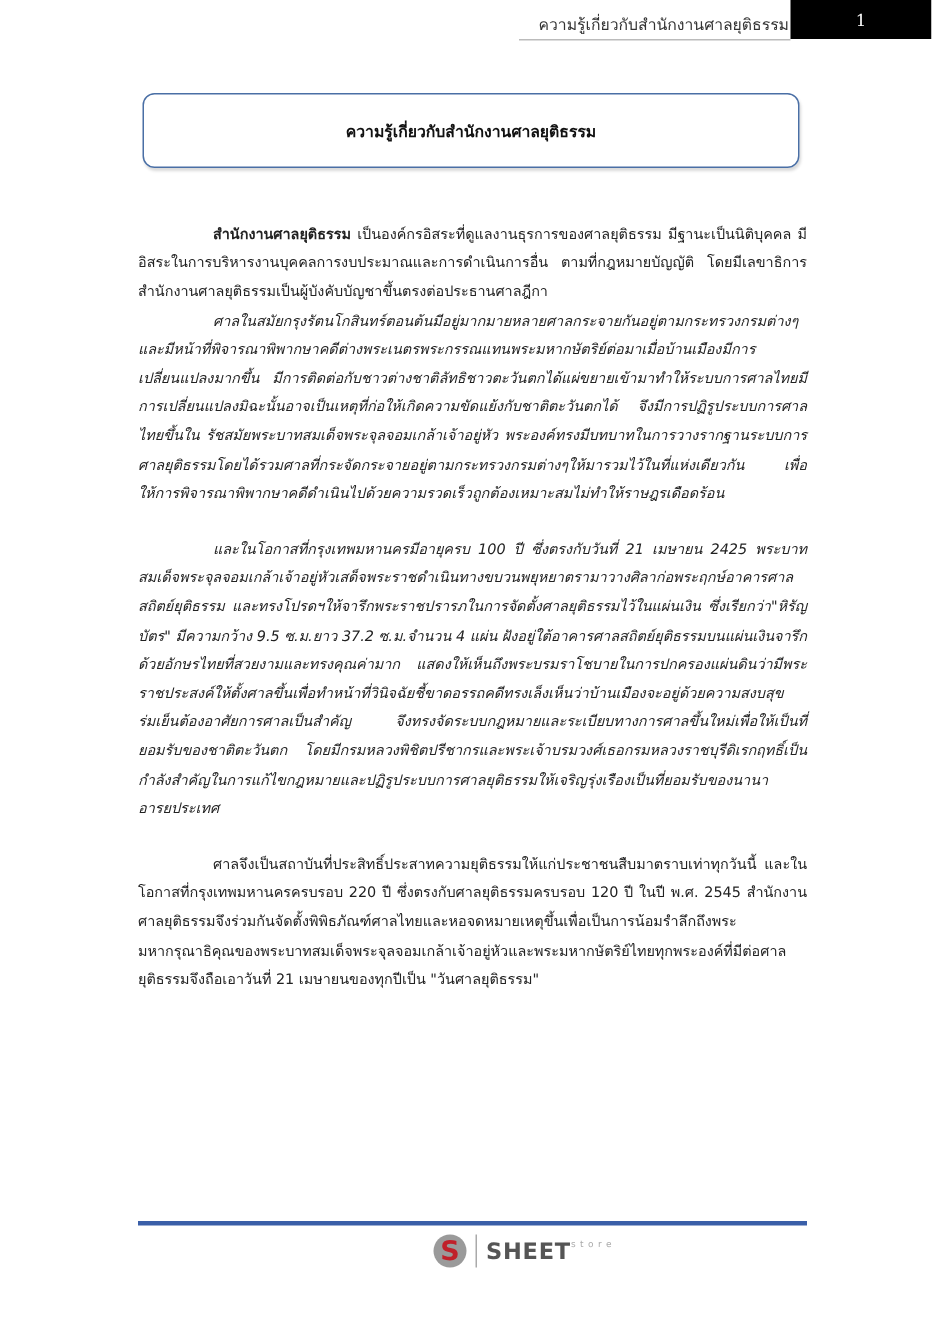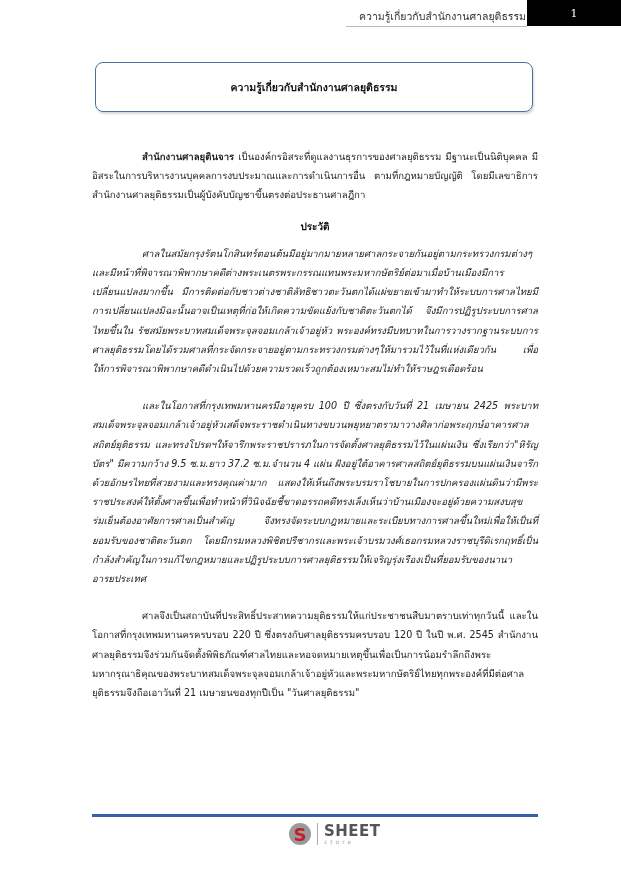--- a/index.html
+++ b/index.html
@@ -44,39 +44,38 @@
     .footer-logo {
       position: absolute; left: 289px; top: 823px; display: flex; align-items: center; gap: 4px;
     }
     .logo-s {
       width: 22px; height: 22px; border-radius: 50%;
       background: #9a9a9a; color: #c0202a; font-weight: bold; font-size: 18px;
       display: flex; align-items: center; justify-content: center;
       font-family: "DejaVu Sans", sans-serif;
     }
     .logo-sep { width: 1px; height: 22px; background: #aaa; margin: 0 2px; }
-    .logo-text { display: flex; flex-direction: column; line-height: 1; }
+    .logo-text { display: flex; flex-direction: row; line-height: 1; }
     .logo-main { font-size: 15px; font-weight: bold; color: #555; letter-spacing: 0.5px; }
     .logo-sub { font-size: 6px; color: #aaa; letter-spacing: 3px; }
   </style>
 </head>
 <body>
 
 <div class="header-title">ความรู้เกี่ยวกับสำนักงานศาลยุติธรรม</div>
 <div class="header-rule"></div>
 <div class="page-num-box">1</div>
 
 <div class="title-box">
   <span>ความรู้เกี่ยวกับสำนักงานศาลยุติธรรม</span>
 </div>
 
 <div class="content">
-  <p class="para"><span class="bold">สำนักงานศาลยุตินจาร</span><span> เป็นองค์กรอิสระที่ดูแลงานธุรการของศาลยุติธรรม มีฐานะเป็นนิติบุคคล มีอิสระในการบริหารงานบุคคลการงบประมาณและการดำเนินการอื่น ตามที่กฎหมายบัญญัติ โดยมีเลขาธิการสำนักงานศาลยุติธรรมเป็นผู้บังคับบัญชาขึ้นตรงต่อประธานศาลฎีกา</span></p>
+  <p class="para"><span class="bold">สำนักงานศาลยุติธรรม</span><span> เป็นองค์กรอิสระที่ดูแลงานธุรการของศาลยุติธรรม มีฐานะเป็นนิติบุคคล มีอิสระในการบริหารงานบุคคลการงบประมาณและการดำเนินการอื่น ตามที่กฎหมายบัญญัติ โดยมีเลขาธิการสำนักงานศาลยุติธรรมเป็นผู้บังคับบัญชาขึ้นตรงต่อประธานศาลฎีกา</span></p>
 
-  <div class="section-heading">ประวัติ</div>
 
   <p class="para gap">ศาลในสมัยกรุงรัตนโกสินทร์ตอนต้นมีอยู่มากมายหลายศาลกระจายกันอยู่ตามกระทรวงกรมต่างๆ และมีหน้าที่พิจารณาพิพากษาคดีต่างพระเนตรพระกรรณแทนพระมหากษัตริย์ต่อมาเมื่อบ้านเมืองมีการเปลี่ยนแปลงมากขึ้น มีการติดต่อกับชาวต่างชาติลัทธิชาวตะวันตกได้แผ่ขยายเข้ามาทำให้ระบบการศาลไทยมีการเปลี่ยนแปลงมิฉะนั้นอาจเป็นเหตุที่ก่อให้เกิดความขัดแย้งกับชาติตะวันตกได้ จึงมีการปฏิรูประบบการศาลไทยขึ้นใน รัชสมัยพระบาทสมเด็จพระจุลจอมเกล้าเจ้าอยู่หัว พระองค์ทรงมีบทบาทในการวางรากฐานระบบการศาลยุติธรรมโดยได้รวมศาลที่กระจัดกระจายอยู่ตามกระทรวงกรมต่างๆให้มารวมไว้ในที่แห่งเดียวกัน เพื่อให้การพิจารณาพิพากษาคดีดำเนินไปด้วยความรวดเร็วถูกต้องเหมาะสมไม่ทำให้ราษฎรเดือดร้อน</p>
   <p class="para gap">และในโอกาสที่กรุงเทพมหานครมีอายุครบ 100 ปี ซึ่งตรงกับวันที่ 21 เมษายน 2425 พระบาทสมเด็จพระจุลจอมเกล้าเจ้าอยู่หัวเสด็จพระราชดำเนินทางขบวนพยุหยาตรามาวางศิลาก่อพระฤกษ์อาคารศาลสถิตย์ยุติธรรม และทรงโปรดฯให้จารึกพระราชปรารภในการจัดตั้งศาลยุติธรรมไว้ในแผ่นเงิน ซึ่งเรียกว่า"หิรัญบัตร" มีความกว้าง 9.5 ซ.ม.ยาว 37.2 ซ.ม.จำนวน 4 แผ่น ฝังอยู่ใต้อาคารศาลสถิตย์ยุติธรรมบนแผ่นเงินจารึกด้วยอักษรไทยที่สวยงามและทรงคุณค่ามาก แสดงให้เห็นถึงพระบรมราโชบายในการปกครองแผ่นดินว่ามีพระราชประสงค์ให้ตั้งศาลขึ้นเพื่อทำหน้าที่วินิจฉัยชี้ขาดอรรถคดีทรงเล็งเห็นว่าบ้านเมืองจะอยู่ด้วยความสงบสุขร่มเย็นต้องอาศัยการศาลเป็นสำคัญ จึงทรงจัดระบบกฎหมายและระเบียบทางการศาลขึ้นใหม่เพื่อให้เป็นที่ยอมรับของชาติตะวันตก โดยมีกรมหลวงพิชิตปรีชากรและพระเจ้าบรมวงศ์เธอกรมหลวงราชบุรีดิเรกฤทธิ์เป็นกำลังสำคัญในการแก้ไขกฎหมายและปฏิรูประบบการศาลยุติธรรมให้เจริญรุ่งเรืองเป็นที่ยอมรับของนานาอารยประเทศ</p>
   <p class="para">ศาลจึงเป็นสถาบันที่ประสิทธิ์ประสาทความยุติธรรมให้แก่ประชาชนสืบมาตราบเท่าทุกวันนี้ และในโอกาสที่กรุงเทพมหานครครบรอบ 220 ปี ซึ่งตรงกับศาลยุติธรรมครบรอบ 120 ปี ในปี พ.ศ. 2545 สำนักงานศาลยุติธรรมจึงร่วมกันจัดตั้งพิพิธภัณฑ์ศาลไทยและหอจดหมายเหตุขึ้นเพื่อเป็นการน้อมรำลึกถึงพระมหากรุณาธิคุณของพระบาทสมเด็จพระจุลจอมเกล้าเจ้าอยู่หัวและพระมหากษัตริย์ไทยทุกพระองค์ที่มีต่อศาลยุติธรรมจึงถือเอาวันที่ 21 เมษายนของทุกปีเป็น "วันศาลยุติธรรม"</p>
 </div>
 
 <div class="footer-rule"></div>
 <div class="footer-logo">
   <div class="logo-s">S</div>
   <div class="logo-sep"></div>

